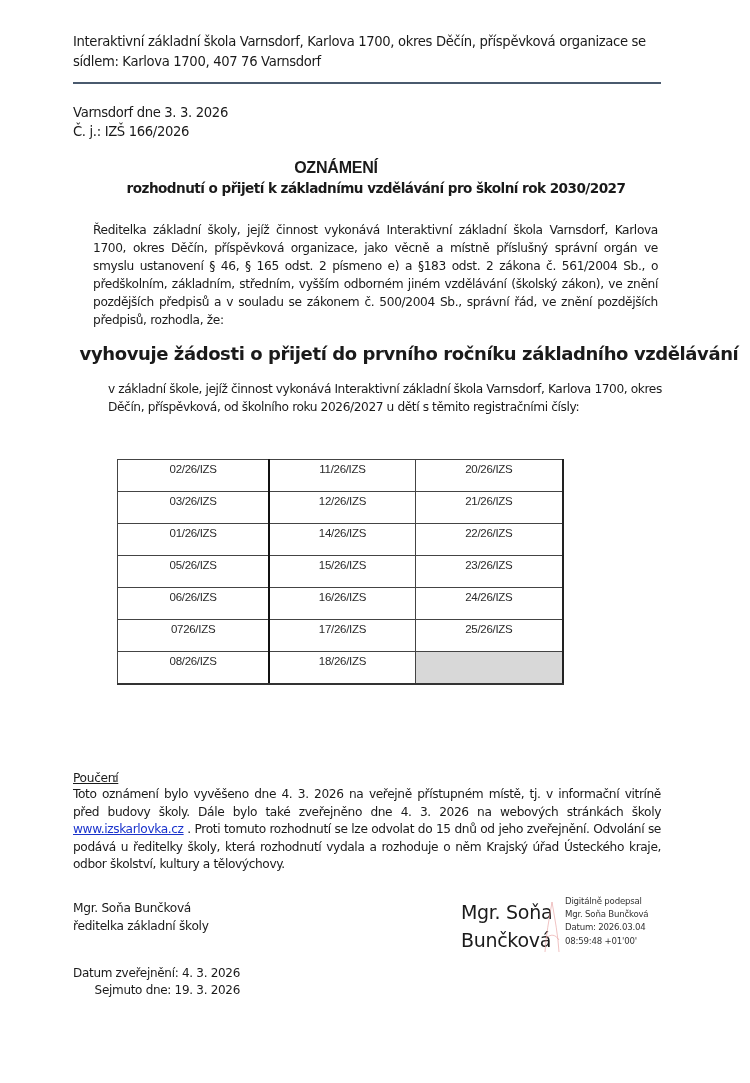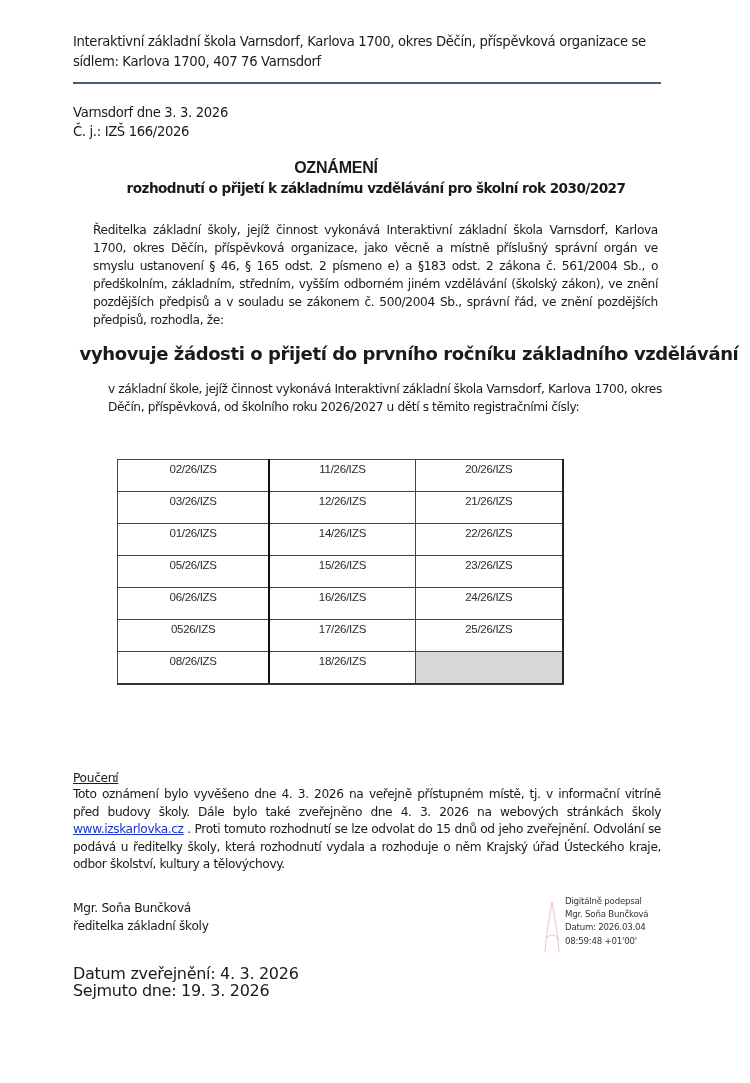--- a/index.html
+++ b/index.html
@@ -126,22 +126,23 @@
       left: 543px; top: 900px; width: 18px; height: 55px;
     }
     .sig-small {
       left: 565px; top: 895px;
       font-size: 8.6px; line-height: 13.2px;
       color: #333;
       letter-spacing: -0.2px;
     }
     .pub {
       left: 73px; top: 965px;
-      font-size: 16px; line-height: 17px;
-      letter-spacing: -0.3px;
+      font-size: 12px; line-height: 17px;
+      letter-spacing: -0.3px;
+      text-align: right;
     }
   </style>
 </head>
 <body>
 
 <div class="page">
 
   <div class="abs hdr">
     <div>Interaktivní základní škola Varnsdorf, Karlova 1700, okres Děčín, příspěvková organizace se</div>
     <div>sídlem: Karlova 1700, 407 76 Varnsdorf</div>
@@ -184,21 +185,21 @@
           <td class="c0">05/26/IZS</td>
           <td class="c1">15/26/IZS</td>
           <td class="c2">23/26/IZS</td>
         </tr>
         <tr>
           <td class="c0">06/26/IZS</td>
           <td class="c1">16/26/IZS</td>
           <td class="c2">24/26/IZS</td>
         </tr>
         <tr>
-          <td class="c0">0526/IZS</td>
+          <td class="c0">0726/IZS</td>
           <td class="c1">17/26/IZS</td>
           <td class="c2">25/26/IZS</td>
         </tr>
         <tr>
           <td class="c0">08/26/IZS</td>
           <td class="c1">18/26/IZS</td>
           <td class="c2 empty"></td>
         </tr>
       </tbody>
   </table>
@@ -206,20 +207,24 @@
   <div class="abs poucenie-label"><span>Poučení</span></div>
   <span class="abs" style="left:113px;top:770px;font-size:12.2px;line-height:17px;">:</span>
 
   <div class="abs poucenie"><span>Toto oznámení bylo vyvěšeno dne 4. 3. 2026 na veřejně přístupném místě, tj. v informační vitríně před budovy školy. Dále bylo také zveřejněno dne 4. 3. 2026 na webových stránkách školy </span><a href="#">www.izskarlovka.cz</a><span> . Proti tomuto rozhodnutí se lze odvolat do 15 dnů od jeho zveřejnění. Odvolání se podává u ředitelky školy, která rozhodnutí vydala a rozhoduje o něm Krajský úřad Ústeckého kraje, odbor školství, kultury a tělovýchovy.</span></div>
 
   <div class="abs sig-left">
     <div>Mgr. Soňa Bunčková</div>
     <div>ředitelka základní školy</div>
   </div>
 
+  <div class="abs sig-name-big">
+    <div>Mgr. Soňa</div>
+    <div>Bunčková</div>
+  </div>
 
   <svg class="abs sig-mark" viewBox="0 0 18 55">
     <path d="M9 2 C 6 20, 3 35, 2 52 M9 2 C 12 20, 15 35, 16 52 M3 38 C 8 34, 12 34, 16 40" fill="none" stroke="#e8a0a0" stroke-width="0.8" opacity="0.8"></path>
   </svg>
 
   <div class="abs sig-small">
     <div>Digitálně podepsal</div>
     <div>Mgr. Soňa Bunčková</div>
     <div>Datum: 2026.03.04</div>
     <div>08:59:48 +01'00'</div>

